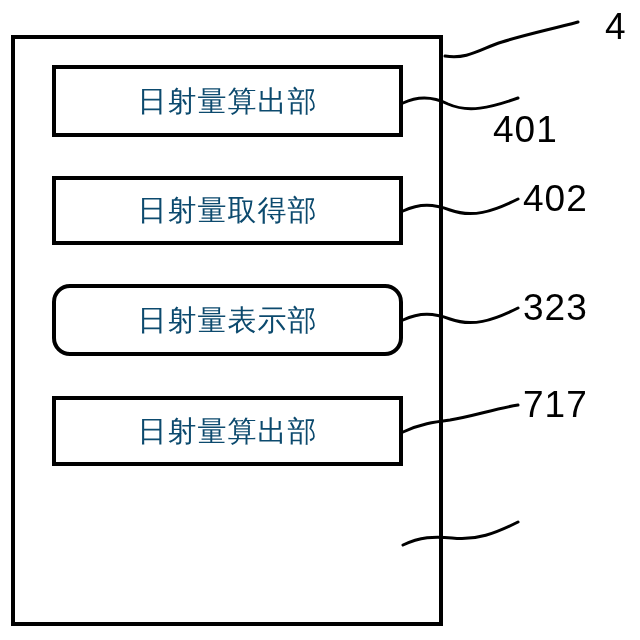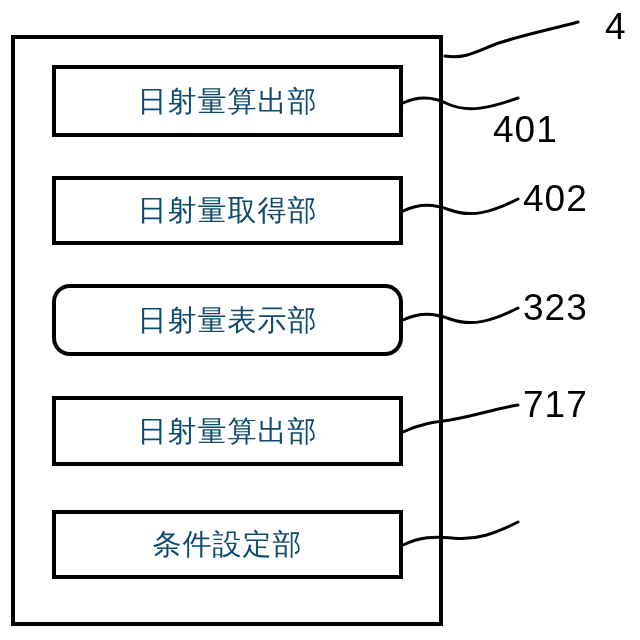--- a/index.html
+++ b/index.html
@@ -98,23 +98,20 @@
   </div>
 
   <div class="unit-box" style="top:284px; height:72px;border-radius:18px;">
     <span class="unit-label">日射量表示部</span>
   </div>
 
   <div class="unit-box" style="top:396px; height:70px;">
     <span class="unit-label">日射量算出部</span>
   </div>
 
-  <div class="unit-box" style="top:510px; height:69px;">
-    <span class="unit-label">条件設定部</span>
-  </div>
 
   <span class="ref-num" style="left:605px; top:8px;">4</span>
 
   <span class="ref-num" style="left:493px; top:76px;margin-top:35px;">401</span>
 
   <span class="ref-num" style="left:523px; top:180px;">402</span>
 
   <span class="ref-num" style="left:523px; top:289px;">323</span>
 
   <span class="ref-num" style="left:523px; top:386px;">717</span>

